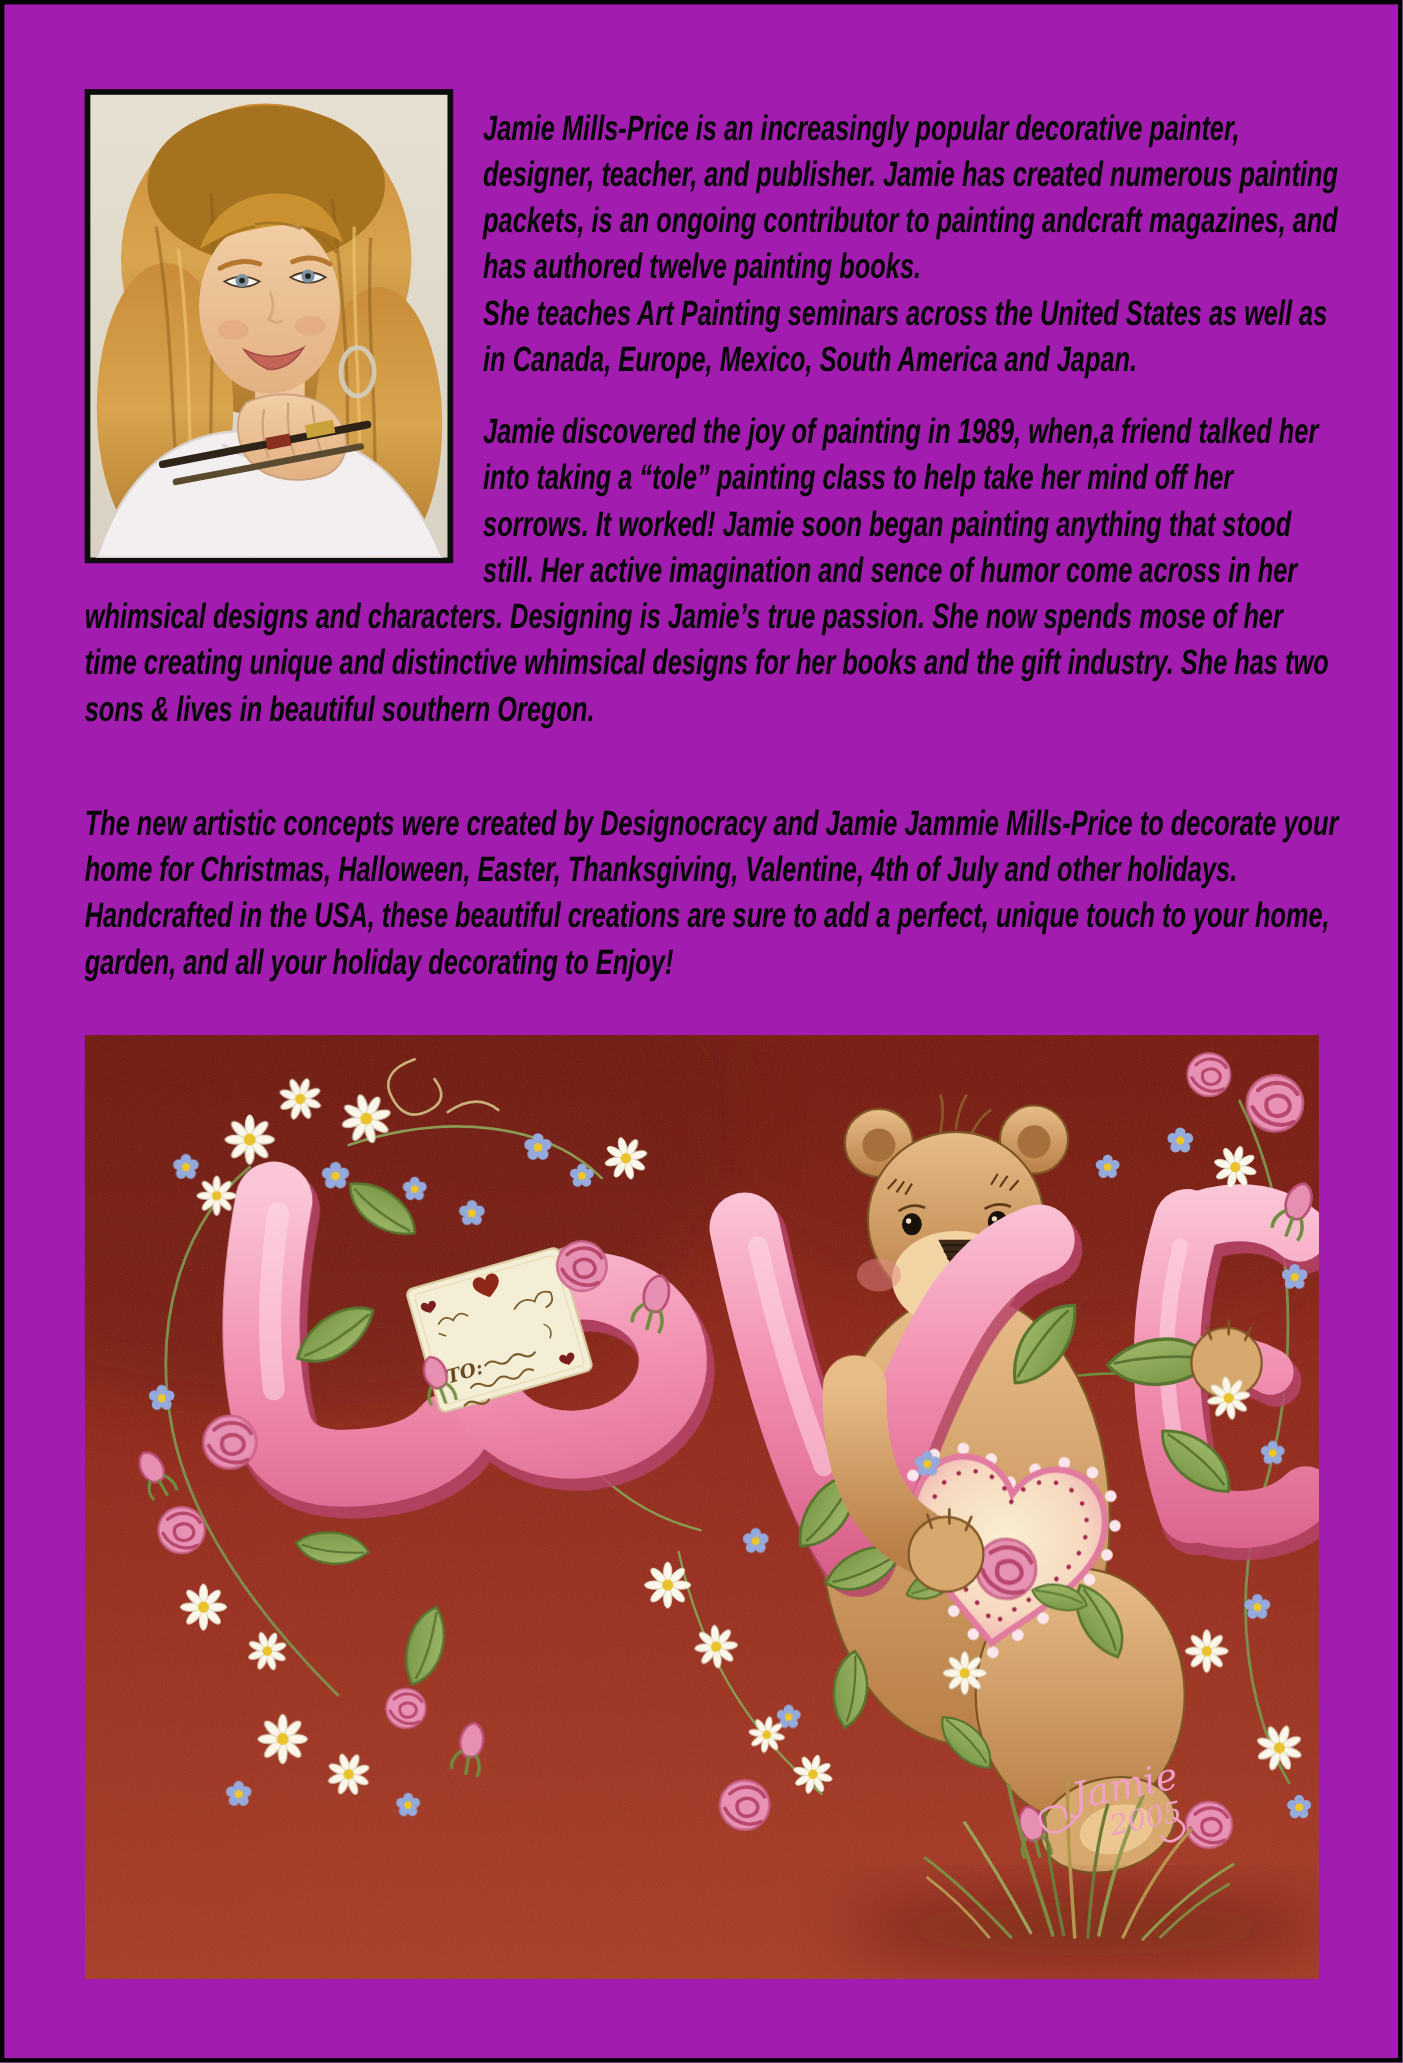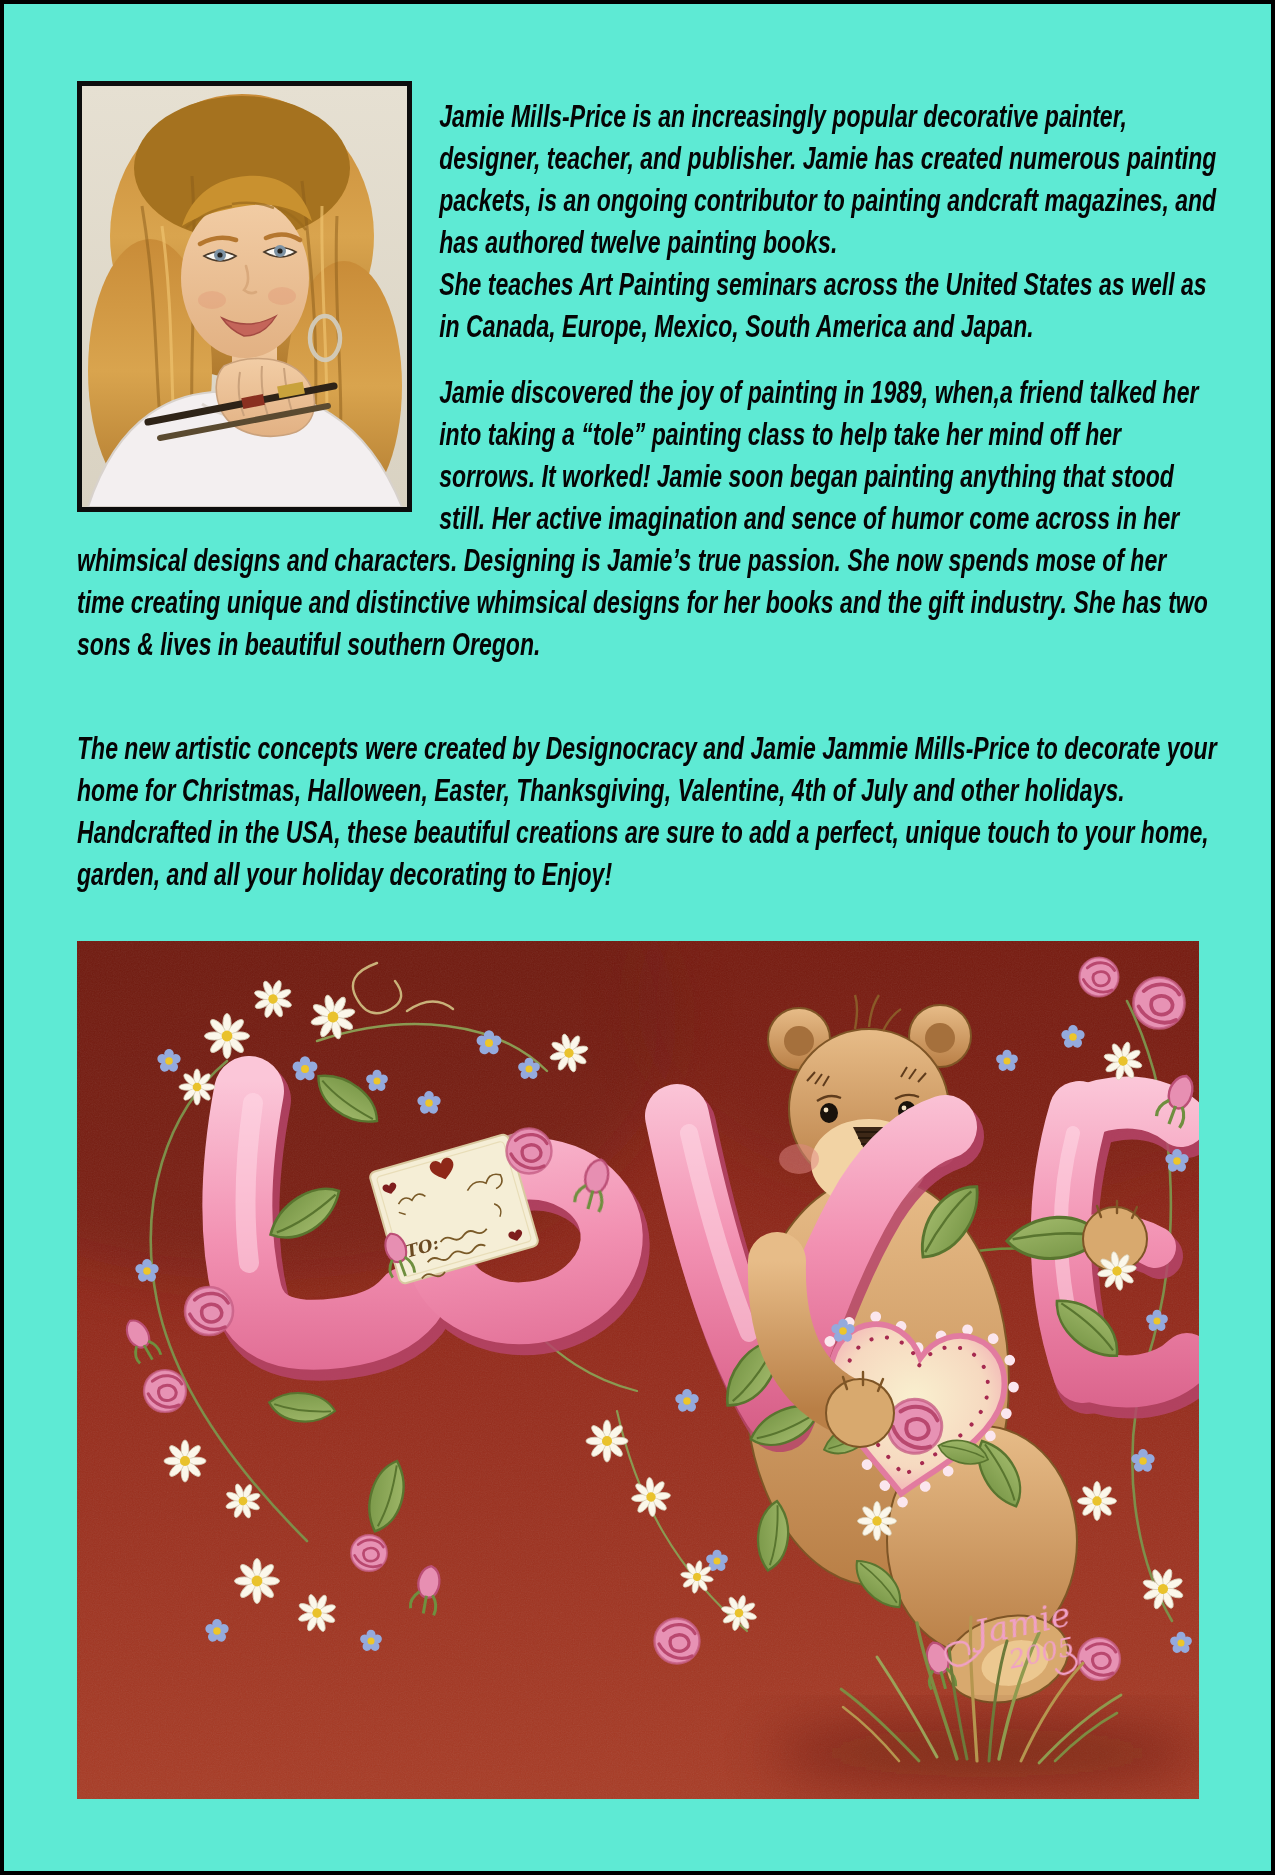--- a/index.html
+++ b/index.html
@@ -1,18 +1,18 @@
 <!DOCTYPE html>
 <html><head>
 <meta charset="utf-8">
 <style>
   html,body{margin:0;padding:0;background:#888;}
   .page{
     position:relative;width:1275px;height:1875px;margin:0 auto;
-    background:#5eead4;border:4px solid #000;box-sizing:border-box;overflow:hidden;
+    background:#a21caf;border:4px solid #000;box-sizing:border-box;overflow:hidden;
     font-family:"Liberation Sans",sans-serif;
   }
   
   .content{
     position:absolute;left:73px;top:77px;width:1583px;
     transform:scaleX(0.72);transform-origin:0 0;
     color:#050505;
   }
   .content p{
     margin:0 0 24px 0;

